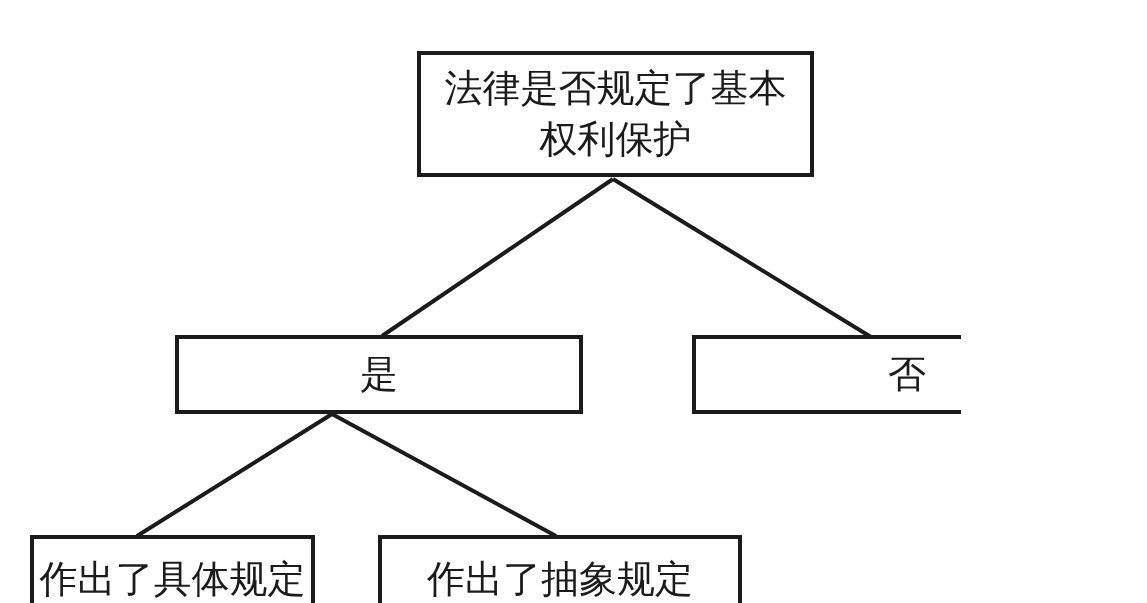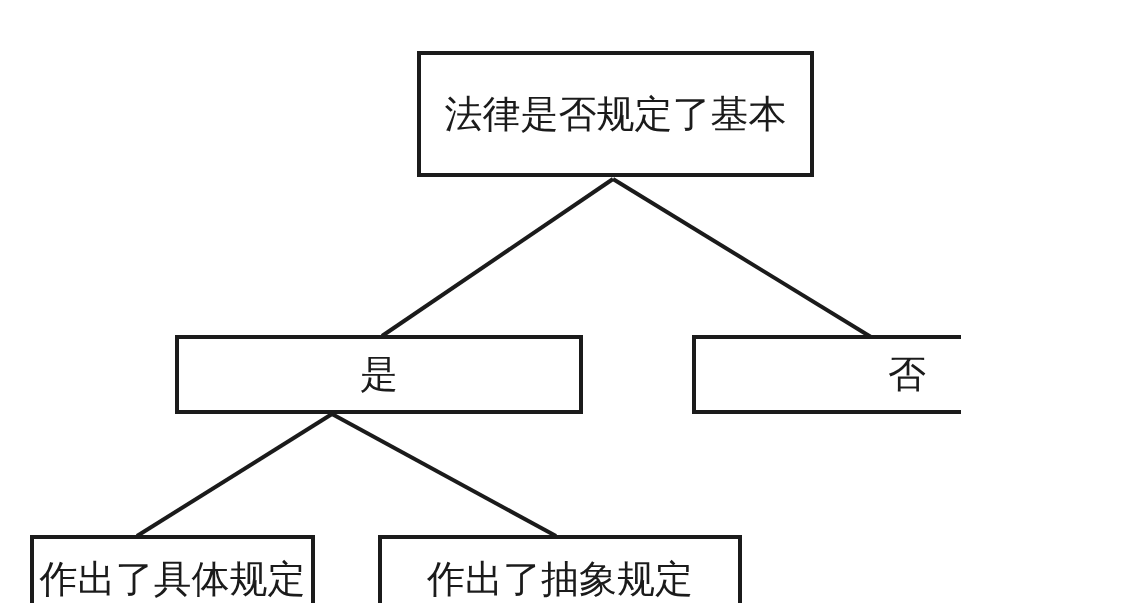--- a/index.html
+++ b/index.html
@@ -82,20 +82,21 @@
   <svg class="edges-layer" viewBox="0 0 1147 603" xmlns="http://www.w3.org/2000/svg" aria-hidden="true">
     <line class="edge" x1="613" y1="139" x2="382" y2="296"></line>
     <line class="edge" x1="613" y1="139" x2="871" y2="297"></line>
     <line class="edge" x1="332" y1="374" x2="137" y2="496"></line>
     <line class="edge" x1="332" y1="374" x2="556" y2="496"></line>
   </svg>
 
   <div class="node node-root">
     <div>
       <div>法律是否规定了基本</div>
+      <div>权利保护</div>
     </div>
   </div>
 
   <div class="node node-yes">
     <span>是</span>
   </div>
 
   <div class="node node-no">
     <span>否</span>
   </div>

